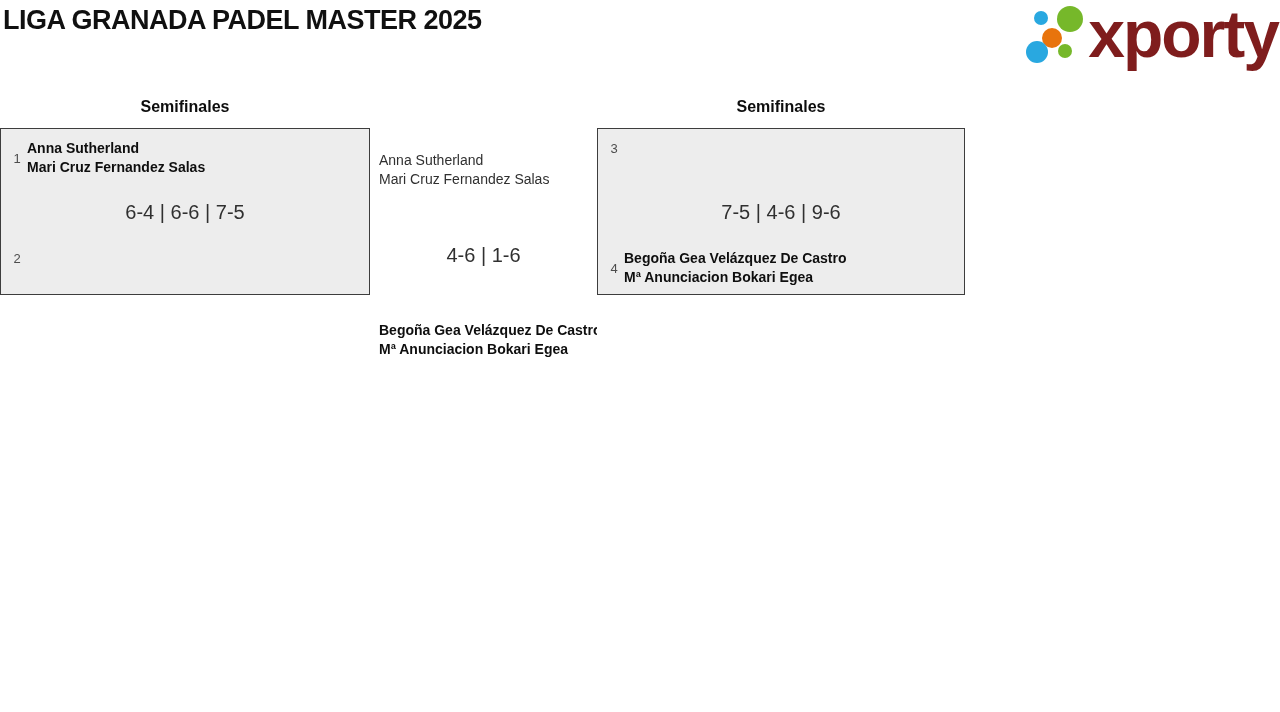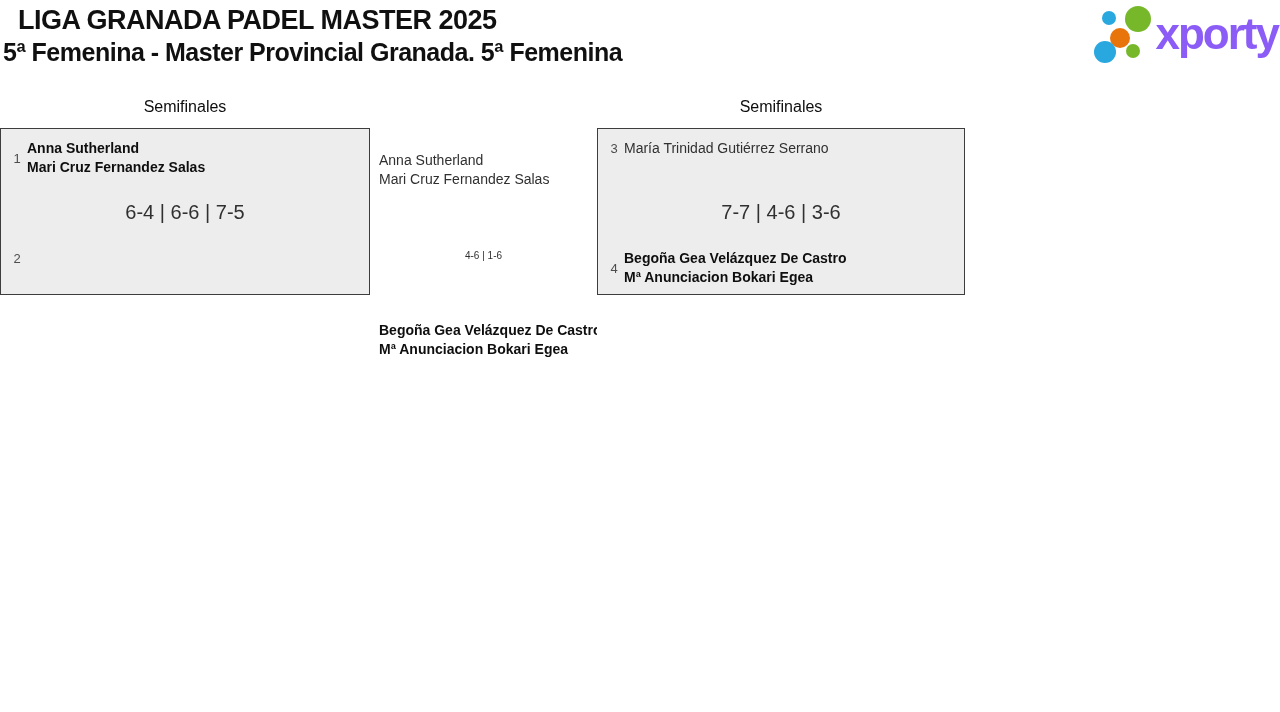--- a/index.html
+++ b/index.html
@@ -9,21 +9,21 @@
     position: relative;
     width: 1280px;
     height: 712px;
     background: #ffffff;
     overflow: hidden;
   }
 
   
   .page-title {
     position: absolute;
-    left: 18px; top: 4px;
+    left: 3px; top: 4px;
     font-size: 27px;
     font-weight: 700;
     letter-spacing: -0.5px;
     color: #101010;
     line-height: 33px;
     white-space: nowrap;
   }
   .page-subtitle {
     position: absolute;
     left: 3px; top: 37px;
@@ -40,37 +40,37 @@
     position: absolute;
     top: 4px; right: 2px;
     height: 66px;
     display: flex;
     align-items: center;
     gap: 2px;
     cursor: pointer;
   }
   .logo svg { display: block; }
   .logo .wordmark {
-    font-size: 44px;
+    font-size: 66px;
     font-weight: 700;
     letter-spacing: -2px;
-    color: #8b5cf6;
+    color: #7f1d1d;
     line-height: 64px;
     position: relative;
     top: -3px;
   }
 
   
   .col-header {
     position: absolute;
     top: 97px;
     height: 20px;
     text-align: center;
     font-size: 16px;
-    font-weight: 400;
+    font-weight: 700;
     color: #0d0d0d;
     line-height: 20px;
   }
   .col-header.left  { left: 0;     width: 370px; }
   .col-header.mid   { left: 370px; width: 227px; }
   .col-header.right { left: 597px; width: 368px; }
 
   
   .match-box {
     position: absolute;
@@ -118,21 +118,21 @@
     font-size: 14px;
     line-height: 19px;
     color: #303030;
     white-space: nowrap;
   }
   .final-score {
     position: absolute;
     left: 370px; top: 246px;
     width: 227px;
     text-align: center;
-    font-size: 10px;
+    font-size: 20px;
     line-height: 19px;
     color: #303030;
   }
   .final-winner {
     position: absolute;
     left: 379px; top: 321px;
     width: 218px;
     font-size: 14px;
     line-height: 19px;
     font-weight: 700;
@@ -140,21 +140,20 @@
     white-space: nowrap;
     overflow: hidden;
   }
 </style>
 </head>
 <body>
 
 <div class="stage">
 
   <h1 class="page-title">LIGA GRANADA PADEL MASTER 2025</h1>
-  <h2 class="page-subtitle">5ª Femenina - Master Provincial Granada. 5ª Femenina</h2>
 
   <div class="logo">
     <svg width="64" height="64" viewBox="0 0 64 64">
       <circle cx="19" cy="13" r="7" fill="#29a8e0"></circle>
       <circle cx="48" cy="14" r="13" fill="#76b82a"></circle>
       <circle cx="30" cy="33" r="10" fill="#e8740c"></circle>
       <circle cx="15" cy="47" r="11" fill="#29a8e0"></circle>
       <circle cx="43" cy="46" r="7" fill="#76b82a"></circle>
     </svg>
     <span class="wordmark">xporty</span>
@@ -174,24 +173,23 @@
     <div class="score">6-4 | 6-6 | 7-5</div>
     <div class="team bottom">
       <span class="seed">2</span>
     </div>
   </div>
 
   <div class="match-box right">
     <div class="team top">
       <span class="seed">3</span>
       <div class="players">
-        <div>María Trinidad Gutiérrez Serrano</div>
       </div>
     </div>
-    <div class="score">7-7 | 4-6 | 3-6</div>
+    <div class="score">7-5 | 4-6 | 9-6</div>
     <div class="team bottom">
       <span class="seed">4</span>
       <div class="players winner">
         <div>Begoña Gea Velázquez De Castro</div>
         <div>Mª Anunciacion Bokari Egea</div>
       </div>
     </div>
   </div>
 
   <div class="final-team">

